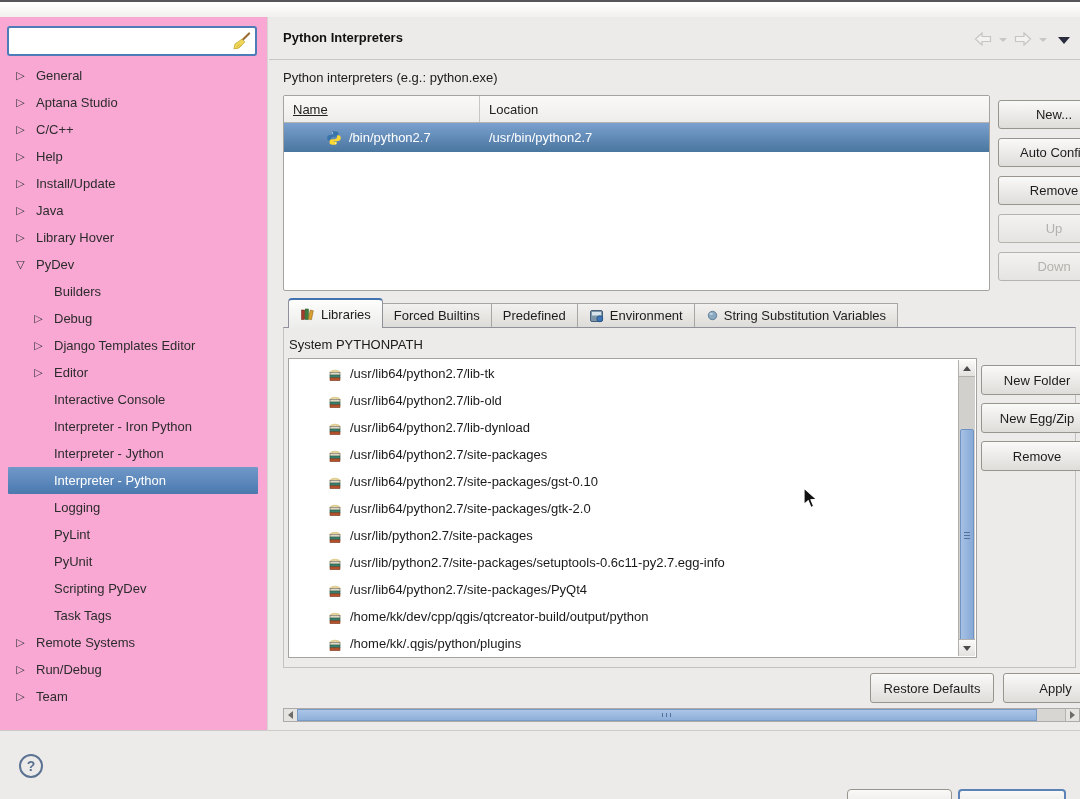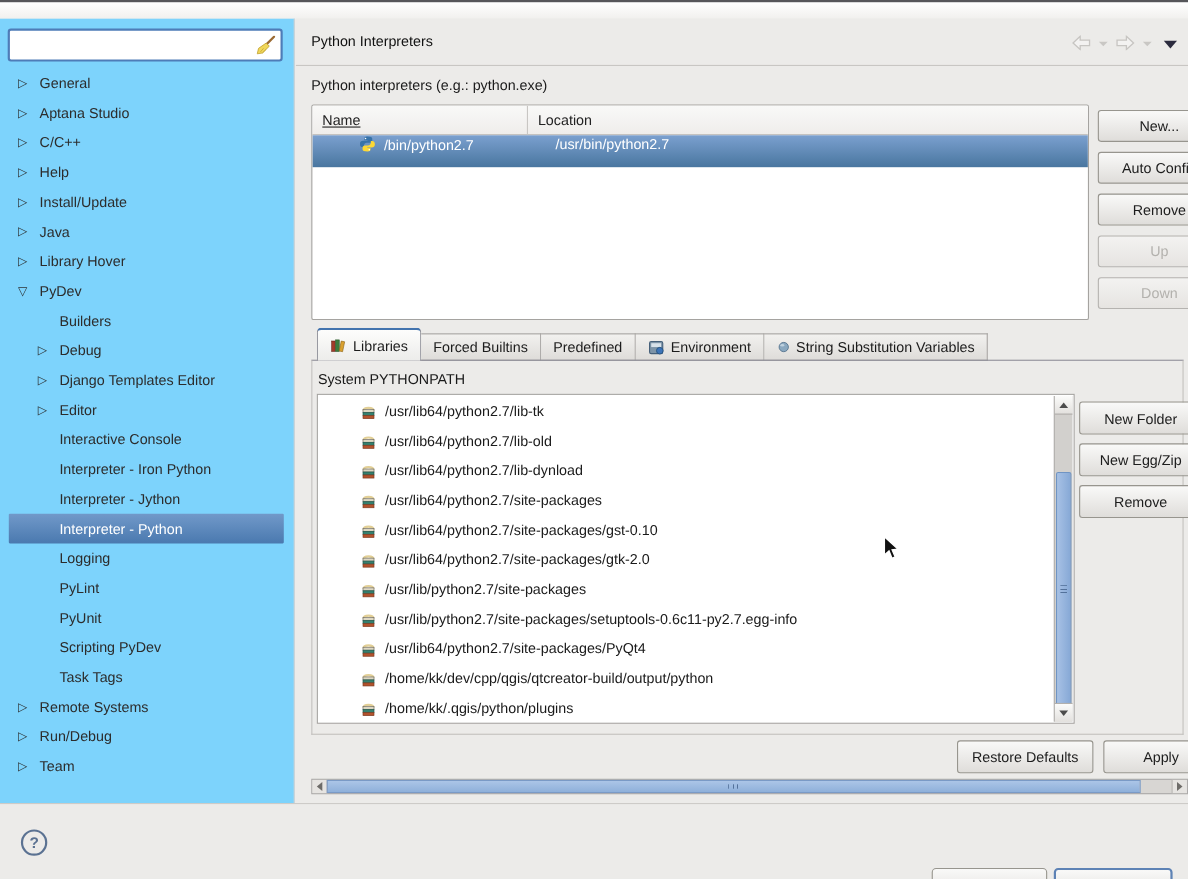--- a/index.html
+++ b/index.html
@@ -7,54 +7,54 @@
     width:1080px;height:799px;position:relative;overflow:hidden;
     background:#ecebe9;
     font-family:"Liberation Sans", sans-serif;
     font-size:13px;color:#1c1c1c;
     -webkit-font-smoothing:antialiased;
   }
   
   .top-chrome{position:absolute;left:0;top:0;right:0;height:17px;
     border-top:2px solid #56565a;background:linear-gradient(#ffffff,#f1f0ee);box-sizing:border-box;}
   
-  .left-pane{position:absolute;left:0;top:17px;width:268px;height:713px;background:#7dd3fc;
+  .left-pane{position:absolute;left:0;top:17px;width:268px;height:713px;background:#f9a8d4;
     border-right:1px solid #d6d4d1;box-sizing:border-box;}
   .search-box{position:absolute;left:7px;top:9px;width:250px;height:30px;box-sizing:border-box;
     border:2px solid #4e7cb8;border-radius:3px;background:#fff;display:flex;align-items:center;}
   .search-box input{flex:1;border:none;outline:none;height:22px;margin-left:4px;
     font-family:"Liberation Sans",sans-serif;font-size:13px;background:transparent;}
   .search-box .broom{width:19px;height:19px;margin-right:4px;flex:0 0 auto;}
   .tree{position:absolute;left:0;top:45px;right:1px;bottom:0;overflow:hidden;}
   .tree-row{height:27px;display:flex;align-items:center;margin:0 8px;padding-left:6px;color:#2c2c2c;}
   .tree-row .arrow{width:13px;margin-right:9px;font-family:"DejaVu Sans",sans-serif;
     font-size:11px;color:#2e3436;text-align:center;flex:0 0 auto;}
   .tree-row.lvl1{padding-left:24px;}
   .tree-row .arrow.none::before{content:"";}
   .tree-row .arrow.collapsed::before{content:"\25B7";}
   .tree-row .arrow.expanded::before{content:"\25BD";}
   .tree-row.selected{background:linear-gradient(#7199c9,#4a79af);color:#fff;border-radius:1px;}
   
   .right-pane{position:absolute;left:269px;top:17px;right:0;height:713px;background:#ecebe9;}
   .header-bar{position:absolute;left:0;top:0;right:0;height:43px;border-bottom:1px solid #c8c6c3;box-sizing:border-box;}
-  .page-title{position:absolute;left:14px;top:13px;font-weight:normal;color:#111;}
+  .page-title{position:absolute;left:14px;top:13px;font-weight:bold;color:#111;}
   .nav-icons{position:absolute;right:10px;top:15px;display:flex;align-items:center;gap:7px;}
   .nav-icons .chev{width:0;height:0;border-left:4px solid transparent;border-right:4px solid transparent;
     border-top:4px solid #c9c7c4;margin-top:2px;}
   .nav-icons .menu-tri{width:0;height:0;border-left:6px solid transparent;border-right:6px solid transparent;
     border-top:7px solid #2b2b3e;margin-left:4px;margin-top:2px;}
   .subtitle{position:absolute;left:14px;top:53px;color:#1a1a1a;}
   
   .interp-table{position:absolute;left:14px;top:78px;width:707px;height:196px;background:#fff;
     border:1px solid #a5a3a0;border-radius:2px;box-sizing:border-box;overflow:hidden;}
   .it-head{height:26px;display:flex;align-items:stretch;background:linear-gradient(#f9f9f8,#efedeb);
     border-bottom:1px solid #b6b4b1;}
   .it-head .c1{width:196px;border-right:1px solid #c8c6c3;display:flex;align-items:center;padding-left:9px;box-sizing:border-box;color:#222;text-decoration:underline;}
   .it-head .c2{flex:1;display:flex;align-items:center;padding-left:9px;color:#222;}
-  .it-row{height:29px;display:flex;align-items:flex-start;gap:16px;}
+  .it-row{height:29px;display:flex;align-items:center;}
   .it-row.selected{background:linear-gradient(#7ba0cf,#49769f);color:#fff;}
   .it-row .c1{width:196px;display:flex;align-items:center;padding-left:42px;box-sizing:border-box;gap:7px;}
   .it-row .c2{flex:1;padding-left:9px;}
   
   .btn{position:absolute;box-sizing:border-box;display:flex;align-items:center;justify-content:center;
     background:linear-gradient(#f9f9f8,#dfddda);border:1px solid #97958e;border-radius:3px;
     font-size:13px;color:#1c1c1c;cursor:default;}
   .btn.disabled{color:#b3b1ad;border-color:#b5b3b0;background:linear-gradient(#f3f2f1,#e6e4e1);}
   .ibtn{left:729px;width:112px;height:29px;}
   

